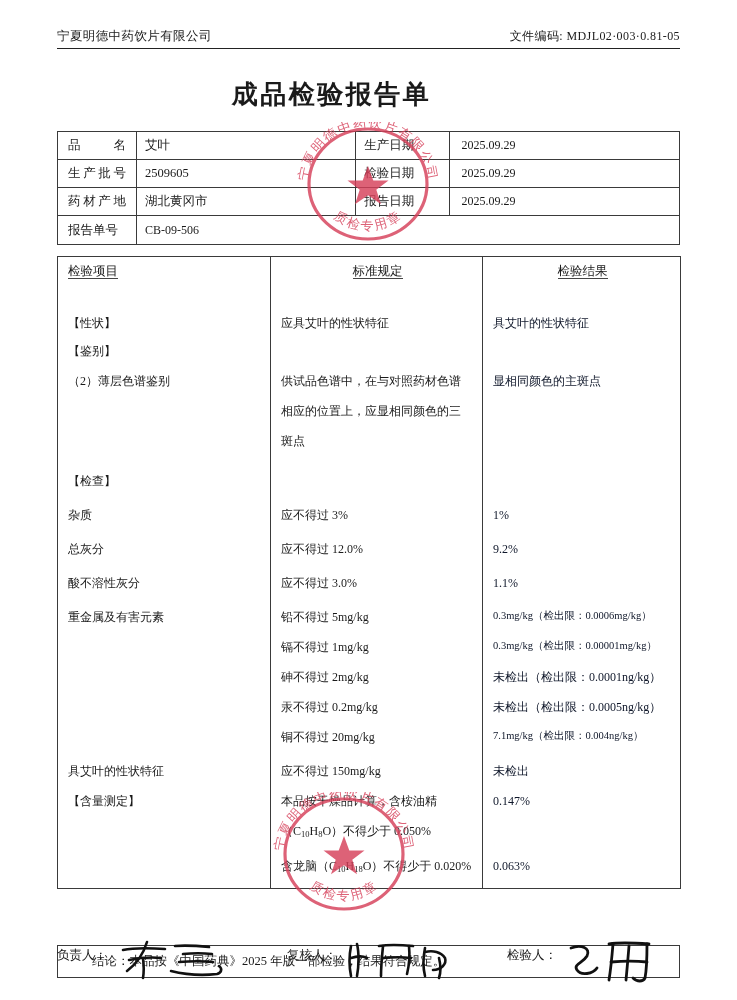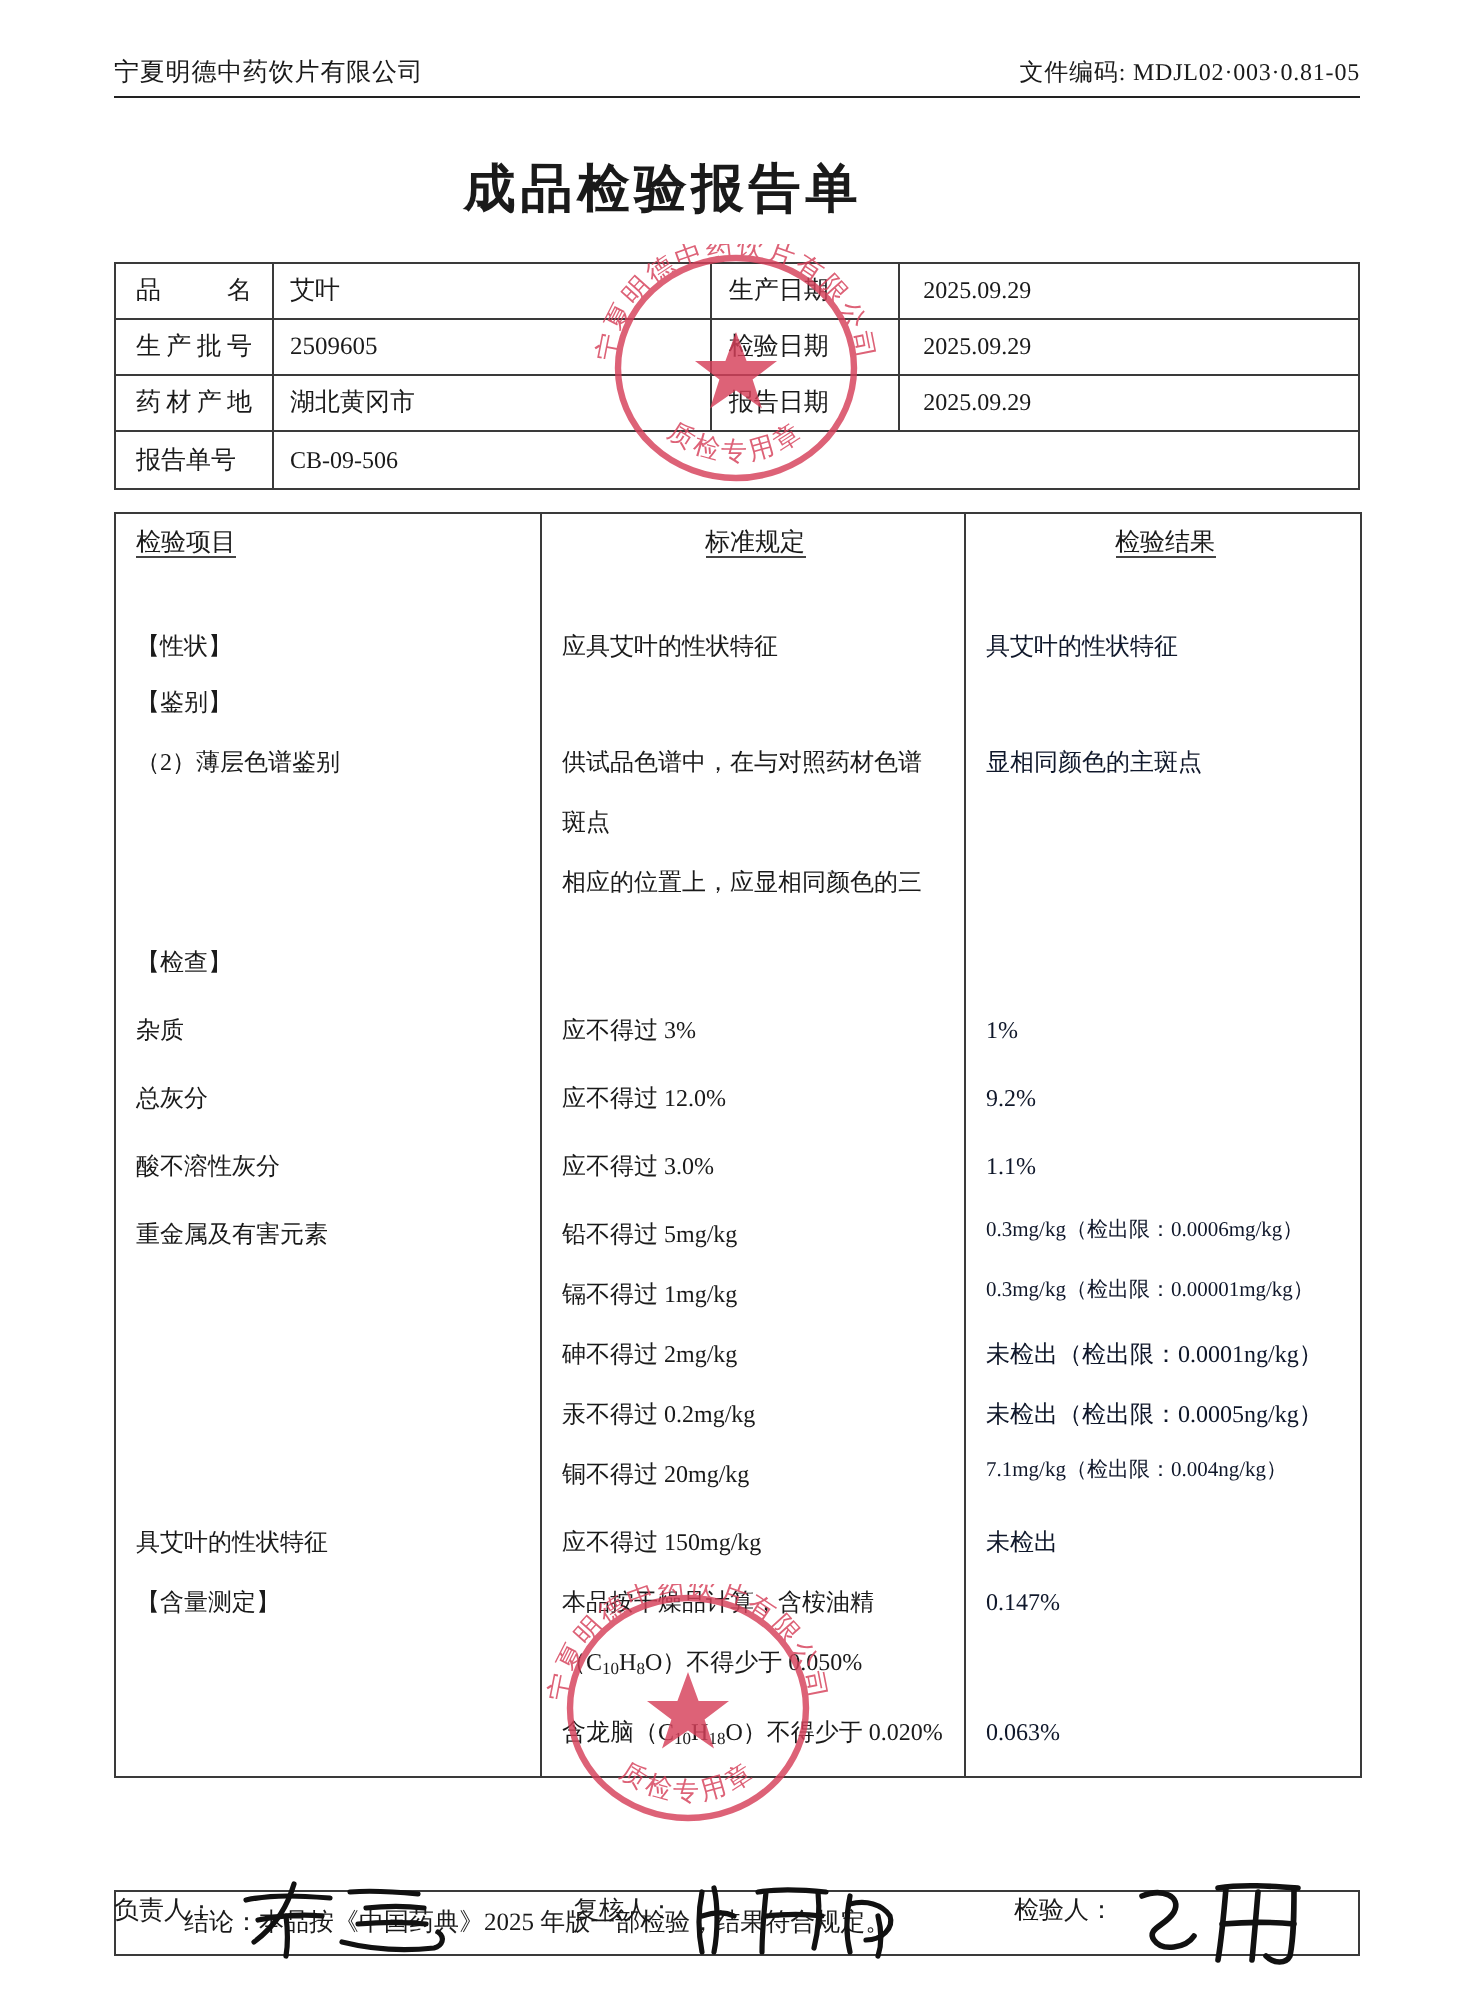--- a/index.html
+++ b/index.html
@@ -210,26 +210,26 @@
           <td class="std-col" style="padding-top: 16px;"></td>
           <td class="res-col" style="padding-top: 16px; font-size: 12px;"></td>
         </tr>
         <tr>
           <td style="padding-top: 18px;">（2）薄层色谱鉴别</td>
           <td class="std-col" style="padding-top: 18px;">供试品色谱中，在与对照药材色谱</td>
           <td class="res-col" style="padding-top: 18px; font-size: 12px;">显相同颜色的主斑点</td>
         </tr>
         <tr>
           <td style="padding-top: 18px;"></td>
+          <td class="std-col" style="padding-top: 18px;">相应的位置上，应显相同颜色的三</td>
+          <td class="res-col" style="padding-top: 18px; font-size: 12px;"></td>
+        </tr>
+        <tr>
+          <td style="padding-top: 18px;"></td>
           <td class="std-col" style="padding-top: 18px;">斑点</td>
-          <td class="res-col" style="padding-top: 18px; font-size: 12px;"></td>
-        </tr>
-        <tr>
-          <td style="padding-top: 18px;"></td>
-          <td class="std-col" style="padding-top: 18px;">相应的位置上，应显相同颜色的三</td>
           <td class="res-col" style="padding-top: 18px; font-size: 12px;"></td>
         </tr>
         <tr>
           <td style="padding-top: 28px;">【检查】</td>
           <td class="std-col" style="padding-top: 28px;"></td>
           <td class="res-col" style="padding-top: 28px; font-size: 12px;"></td>
         </tr>
         <tr>
           <td style="padding-top: 22px;">杂质</td>
           <td class="std-col" style="padding-top: 22px;">应不得过 3%</td>

